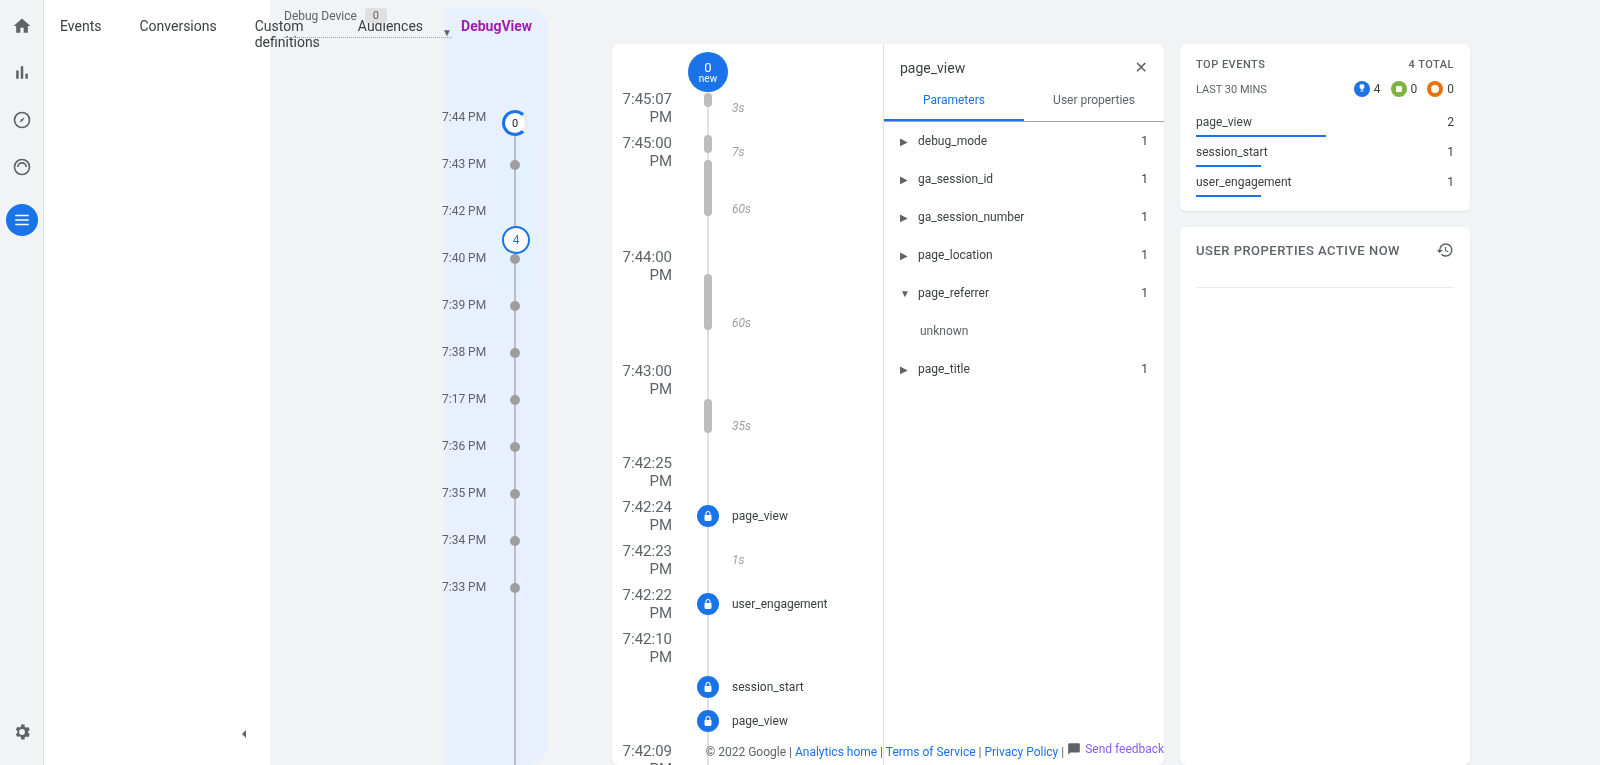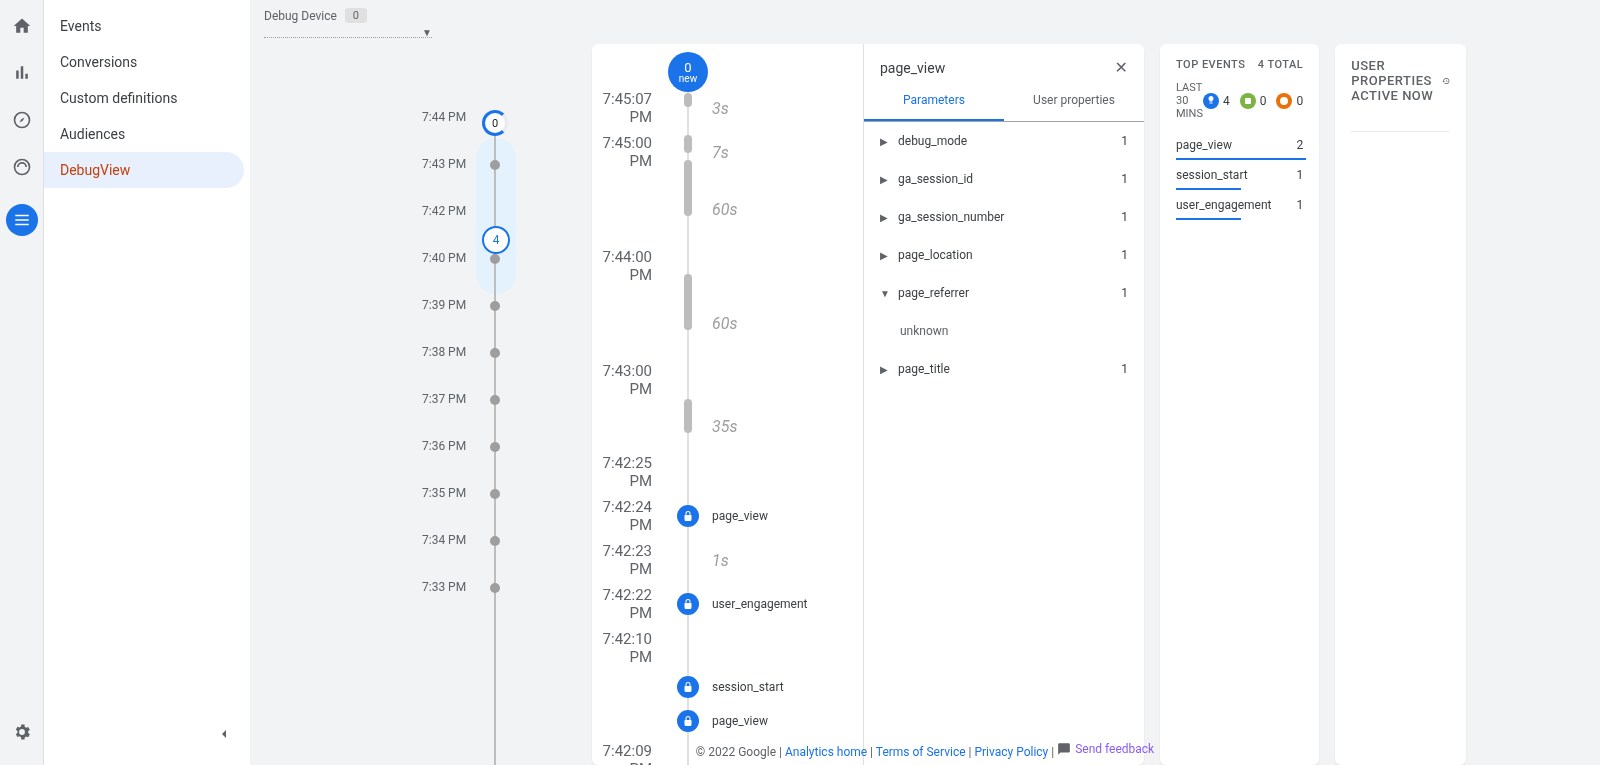--- a/index.html
+++ b/index.html
@@ -4,23 +4,23 @@
 <style>
 *{box-sizing:border-box;margin:0;padding:0;font-family:Roboto,Arial,sans-serif}
 body{background:#f1f3f4;color:#202124;font-size:13px;overflow:hidden}
 .app{display:flex;height:765px;width:1600px}
 .rail{width:44px;background:#f1f3f4;display:flex;flex-direction:column;align-items:center;padding-top:16px;gap:24px;border-right:1px solid #e0e0e0}
 .rail .ic{width:20px;height:20px;fill:#5f6368;cursor:pointer}
 .rail .ic.active-bg{background:#1a73e8;border-radius:50%;width:32px;height:32px;display:flex;align-items:center;justify-content:center}
 .rail .ic.active-bg svg{fill:#fff;width:18px;height:18px}
 .rail .spacer{flex:1}
 .rail .gear{margin-bottom:20px}
-.sidebar{width:206px;background:#fff;display:flex;flex-direction:column;padding-top:8px;position:relative}
+.sidebar{width:226px;background:#fff;display:flex;padding-top:8px;position:relative}
 .sidebar .item{padding:10px 16px;font-size:14px;color:#3c4043;cursor:pointer;border-radius:0 20px 20px 0;margin-right:6px}
-.sidebar .item.active{background:#e8f0fe;color:#c2410c;font-weight:400}
+.sidebar .item.active{background:#e8f0fe;color:#a21caf;font-weight:700}
 .sidebar .collapse{position:absolute;bottom:20px;right:18px;cursor:pointer}
 .main{flex:1;display:flex;flex-direction:column;position:relative}
 .debug-sel{margin-left:14px;margin-top:8px;width:168px}
 .debug-sel .lbl{font-size:12px;color:#5f6368;display:flex;align-items:center;gap:8px}
 .debug-sel .lbl .cnt{background:#e0e0e0;border-radius:3px;padding:1px 8px;font-size:11px;color:#5f6368}
 .debug-sel .line{border-bottom:1px dotted #9aa0a6;margin-top:14px;position:relative}
 .debug-sel .caret{position:absolute;right:0;top:-10px;color:#5f6368;font-size:10px}
 .content{flex:1;display:flex;gap:16px;padding:6px 16px 0 6px;overflow:hidden}
 .mini-tl{width:320px;position:relative;padding-top:66px}
 .mini-tl .axis{position:absolute;left:238px;top:82px;bottom:0;width:2px;background:#bdbdbd}
@@ -31,37 +31,37 @@
 .mini-row .t{position:absolute;left:166px;font-size:12px;color:#5f6368;top:0}
 .mini-row .dot{position:absolute;left:234px;top:3px;width:10px;height:10px;border-radius:50%;background:#9e9e9e;z-index:1}
 .panel{flex:1;background:#fff;border-radius:6px;box-shadow:0 1px 2px rgba(0,0,0,.08);display:flex;max-width:552px;overflow:hidden}
 .panel-left{width:272px;border-right:1px solid #e0e0e0;position:relative;padding-top:46px}
 .pl-top{position:absolute;left:76px;top:8px;width:40px;height:40px;border-radius:50%;background:#1a73e8;color:#fff;display:flex;flex-direction:column;align-items:center;justify-content:center;z-index:3}
 .pl-top .n{font-size:13px;line-height:1}
 .pl-top .nw{font-size:10px;line-height:1}
 .pl-axis{position:absolute;left:95px;top:48px;bottom:0;width:2px;background:#e0e0e0}
 .plr{position:relative;display:flex;align-items:center;min-height:20px;margin-bottom:8px}
 .plr .tm{width:70px;text-align:right;font-size:15px;color:#5f6368;padding-right:10px}
-.plr .gap{position:absolute;left:120px;font-size:16px;color:#9e9e9e;font-style:italic}
+.plr .gap{position:absolute;left:120px;font-size:12px;color:#9e9e9e;font-style:italic}
 .plr .bar{position:absolute;left:92px;width:8px;background:#bdbdbd;border-radius:4px}
 .plr .ev-ic{width:22px;height:22px;border-radius:50%;background:#1a73e8;position:absolute;left:85px;display:flex;align-items:center;justify-content:center}
 .plr .ev-ic svg{width:12px;height:12px;fill:#fff}
 .plr .ev-lbl{position:absolute;left:120px;font-size:12px;color:#3c4043}
 .panel-right{flex:1;display:flex;flex-direction:column}
 .pr-head{display:flex;align-items:center;justify-content:space-between;padding:14px 16px 4px}
 .pr-head .ttl{font-size:14px;color:#3c4043}
 .pr-head .x{cursor:pointer;font-size:16px;color:#5f6368}
 .pr-tabs{display:flex;border-bottom:1px solid #a3a3a3}
 .pr-tab{flex:1;text-align:center;padding:12px 0;font-size:12px;color:#5f6368;cursor:pointer;border-bottom:2px solid transparent}
 .pr-tab.active{color:#1a73e8;border-bottom-color:#1a73e8}
 .param{padding:12px 16px;display:flex;align-items:center;font-size:12px;color:#3c4043;cursor:pointer}
 .param .tri{margin-right:8px;color:#5f6368;font-size:10px;width:10px}
 .param .cnt{margin-left:auto}
 .param .val{padding-left:20px;color:#5f6368}
-.right-col{width:290px;display:flex;flex-direction:row;gap:16px}
+.right-col{width:290px;display:flex;flex-direction:column;gap:16px}
 .card{background:#fff;border-radius:6px;box-shadow:0 1px 2px rgba(0,0,0,.08);padding:14px 16px}
 .card-h{display:flex;justify-content:space-between;font-size:11px;color:#5f6368;letter-spacing:.5px;font-weight:500}
 .card-sub{display:flex;justify-content:space-between;align-items:center;margin-top:10px;font-size:11px;color:#5f6368}
 .chips{display:flex;gap:10px;align-items:center}
 .chip{display:flex;align-items:center;gap:4px;font-size:12px;color:#3c4043}
 .chip .c{width:16px;height:16px;border-radius:50%;display:flex;align-items:center;justify-content:center}
 .top-ev-row{display:flex;justify-content:space-between;padding:8px 0;font-size:12px;color:#3c4043;position:relative}
 .top-ev-row .ul{position:absolute;bottom:0;left:0;height:2px;background:#1a73e8}
 .up-card{flex:1}
 .up-head{display:flex;justify-content:space-between;align-items:center;font-size:13px;color:#5f6368;letter-spacing:.5px;font-weight:500}
@@ -146,21 +146,21 @@
             </div>
             <div class="mini-row">
               <div class="t">7:39 PM</div>
               <div class="dot"></div>
             </div>
             <div class="mini-row">
               <div class="t">7:38 PM</div>
               <div class="dot"></div>
             </div>
             <div class="mini-row">
-              <div class="t">7:37 PM</div>
+              <div class="t">7:17 PM</div>
               <div class="dot"></div>
             </div>
             <div class="mini-row">
               <div class="t">7:36 PM</div>
               <div class="dot"></div>
             </div>
             <div class="mini-row">
               <div class="t">7:35 PM</div>
               <div class="dot"></div>
             </div>

